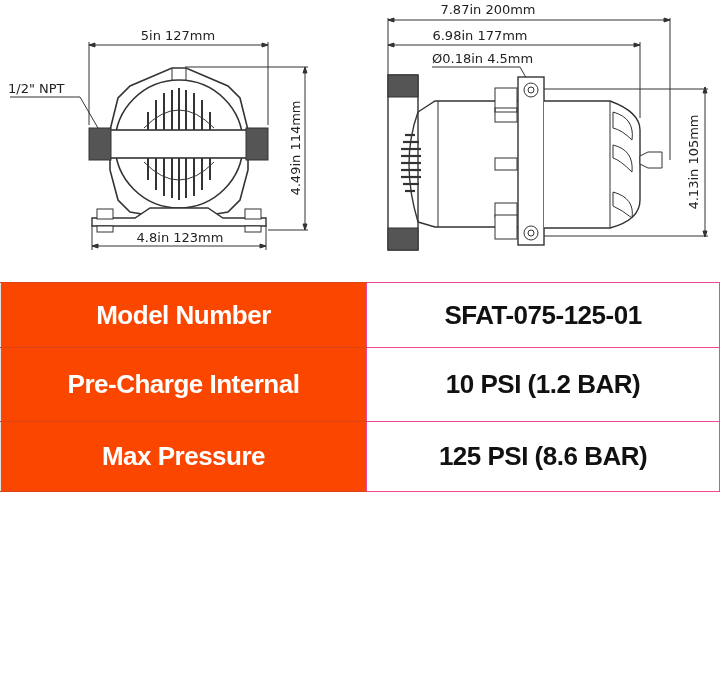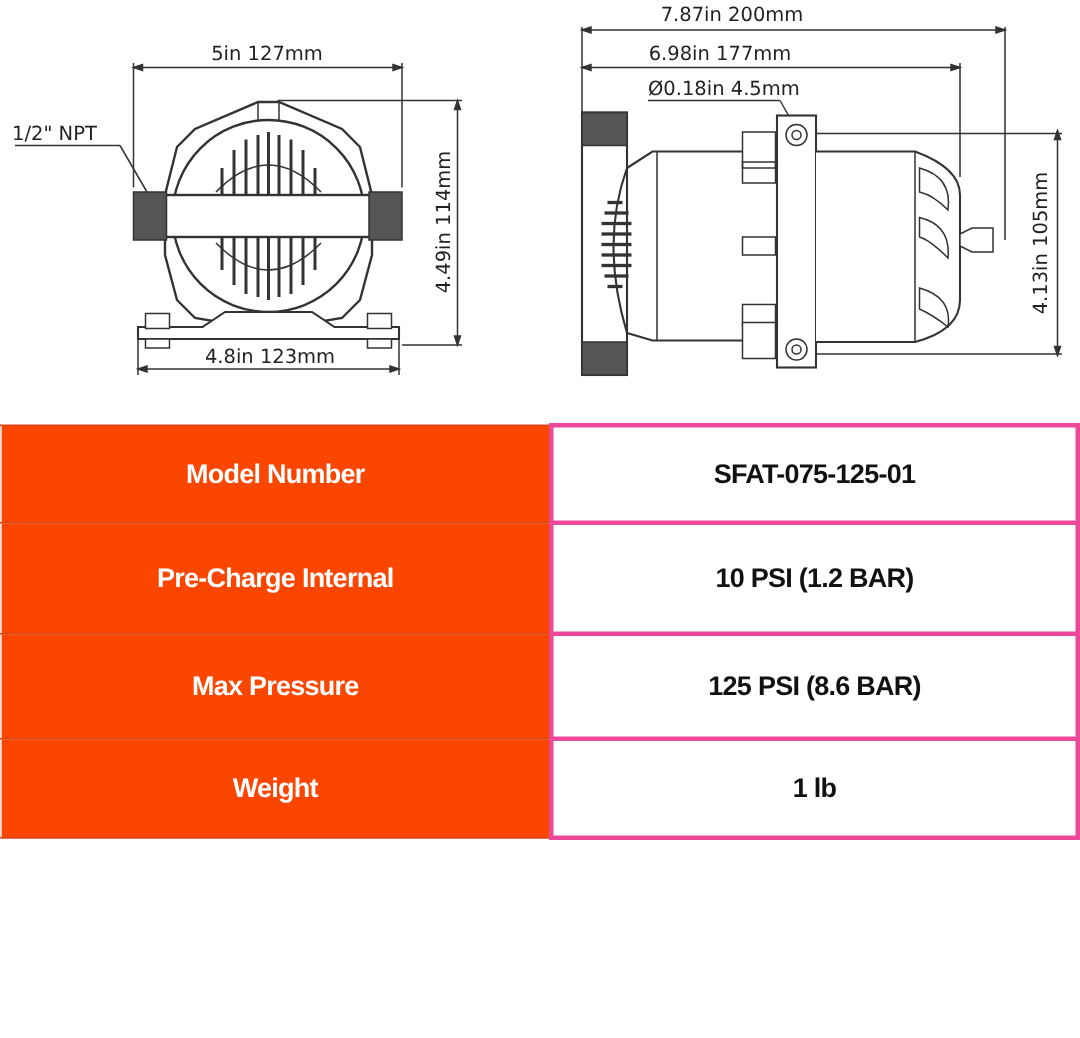--- a/index.html
+++ b/index.html
@@ -1,23 +1,23 @@
 <!DOCTYPE html>
 <html><head>
   <meta charset="utf-8">
   <style>
     html, body { margin: 0; padding: 0; background: #ffffff; }
     body { width: 720px; height: 692px; position: relative; overflow: hidden; font-family: "Liberation Sans", sans-serif; }
     .drawing-area { position: absolute; left: 0; top: 0; width: 720px; height: 282px; }
     .drawing-area svg { position: absolute; left: 0; top: 0; }
     .dim-text { font-family: "DejaVu Sans", sans-serif; font-size: 13px; fill: #222; }
     .spec-table { position: absolute; left: 0; top: 282px; width: 720px; border-collapse: collapse; table-layout: fixed; }
-    .spec-table td { padding: 0; text-align: center; vertical-align: middle; font-weight: bold; font-size: 18px; letter-spacing: -0.5px; margin-top: 41px; }
+    .spec-table td { padding: 0; text-align: center; vertical-align: middle; font-weight: bold; font-size: 26px; letter-spacing: -0.5px; margin-top: 41px; }
     .spec-table td.label { background: #fb4600; color: #ffffff; width: 365px; border-top: 1px solid #d8451a; border-bottom: 1px solid #d8451a; border-left: 1px solid #e0e0e0; }
-    .spec-table td.value { background: #ffffff; color: #111111; border: 3px solid #ec4899; }
+    .spec-table td.value { background: #ffffff; color: #111111; border: 1px solid #ec4899; }
   </style>
 </head>
 <body>
 
 <div class="drawing-area">
   <svg width="720" height="282" viewBox="0 0 720 282">
     <g stroke="#333" fill="none" stroke-width="1">
 
       <g>
 
@@ -158,18 +158,14 @@
       <td class="value">SFAT-075-125-01</td>
     </tr>
     <tr style="height:74px">
       <td class="label">Pre-Charge Internal</td>
       <td class="value">10 PSI (1.2 BAR)</td>
     </tr>
     <tr style="height:70px">
       <td class="label">Max Pressure</td>
       <td class="value">125 PSI (8.6 BAR)</td>
     </tr>
-    <tr style="height:66px">
-      <td class="label">Weight</td>
-      <td class="value">1 lb</td>
-    </tr>
   </tbody>
 </table>
 
 </body></html>

